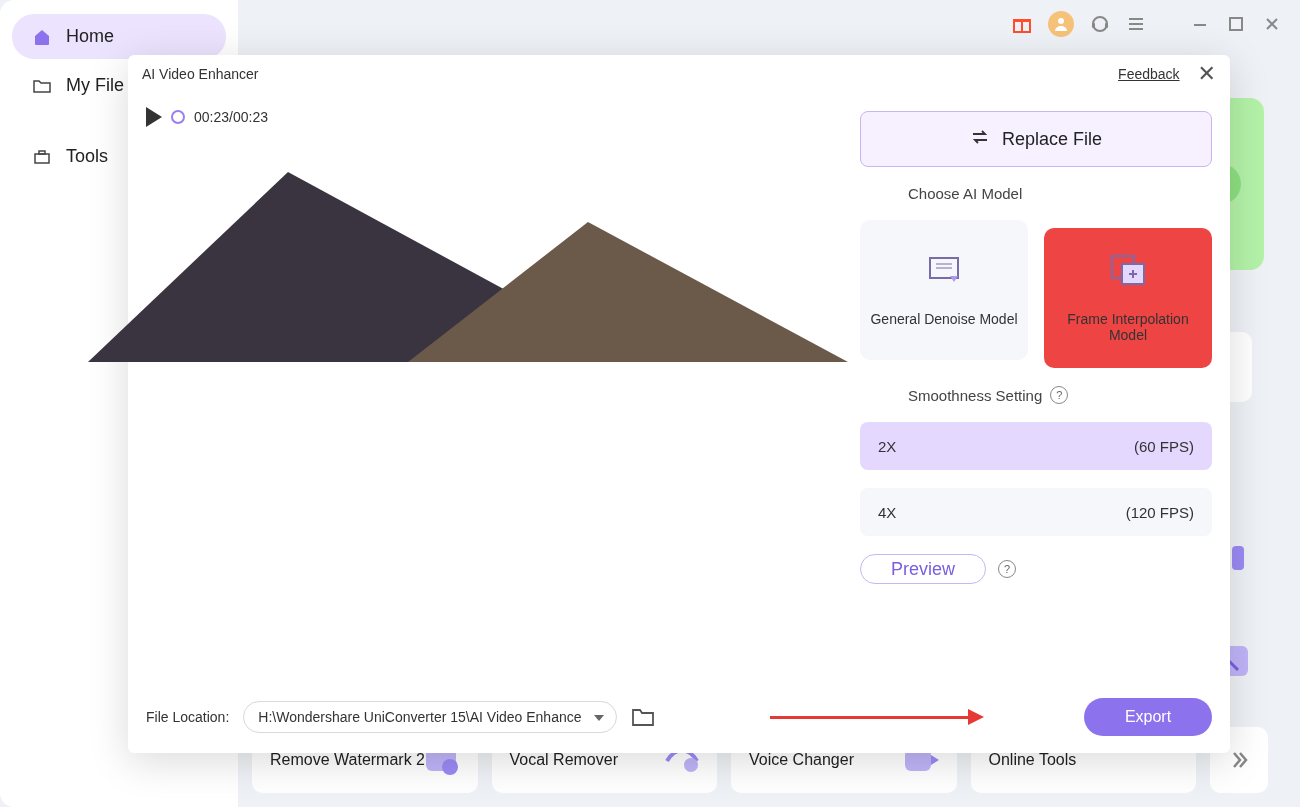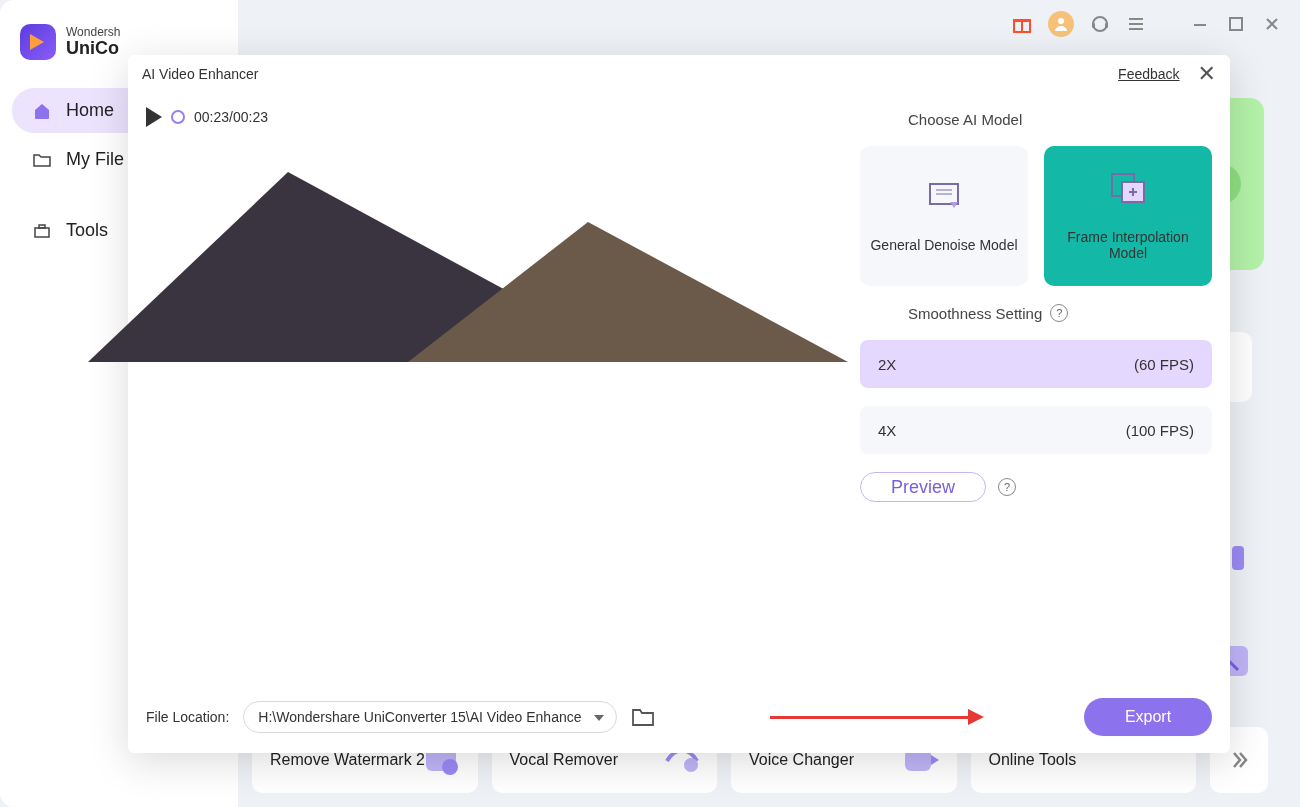--- a/index.html
+++ b/index.html
@@ -48,21 +48,21 @@
 .progress { flex:1; height: 4px; background: #e2d9ff; border-radius: 2px; position: relative; }
 .progress-fill { position:absolute; left:0; top:0; bottom:0; width: 100%; background: #9b7ef0; border-radius:2px; }
 .progress-handle { position:absolute; right:-7px; top:-5px; width:14px; height:14px; border-radius:50%; background:#fff; border:2px solid #9b7ef0; }
 .time { font-size: 14px; color:#333; }
 
 .settings-pane { flex:1; padding: 18px 18px 0; display:flex; flex-direction:column; gap:18px; overflow:hidden; }
 .replace-btn { border:1px solid #c8b5f5; background:#f6f0ff; height:56px; border-radius:8px; display:flex; align-items:center; justify-content:center; gap:12px; font-size:18px; color:#222; cursor:pointer; }
 .section-label { font-size:15px; color:#444; display:flex; align-items:center; gap:8px;margin-left:48px; }
 .model-row { display:flex; gap:16px; }
 .model-card { flex:1; height:140px; background:#f5f7fa; border-radius:10px; display:flex; flex-direction:column; align-items:center; justify-content:center; gap:22px; cursor:pointer; font-size:14px; color:#333; text-align:center; padding:10px; }
-.model-card.selected { background:#14b8a6; }
+.model-card.selected { background:#ef4444;margin-top:8px; }
 .smooth-opt { height:48px; background:#f5f7fa; border-radius:8px; display:flex; align-items:center; justify-content:space-between; padding:0 18px; font-size:15px; color:#333; cursor:pointer; }
 .smooth-opt.selected { background:#e5d8ff; }
 .preview-row { display:flex; align-items:center; gap:12px; }
 .preview-btn { width:126px; height:30px; border:1px solid #c8b5f5; border-radius:16px; background:#fff; font-size:18px; color:#7a5ee0; cursor:pointer; }
 
 .modal-footer { height: 72px; border-top: 0; display:flex; align-items:center; padding: 0 18px; gap: 14px; }
 .footer-label { font-size:14px; color:#333; }
 .path-select { flex: 0 0 374px; height:32px; border:1px solid #d8d8de; border-radius:16px; padding:0 32px 0 14px; font-size:14px; color:#333; display:flex; align-items:center; position:relative; background:#fff; cursor:pointer; }
 .path-select::after { content:""; position:absolute; right:12px; top:13px; width:0; height:0; border-left:5px solid transparent; border-right:5px solid transparent; border-top:6px solid #666; }
 .folder-btn { width:24px; height:22px; cursor:pointer; }
@@ -119,27 +119,20 @@
       </svg>
     </span>
   <span class="ico">
       <svg width="16" height="16">
         <path d="M3 3l10 10M13 3L3 13" stroke="#888" stroke-width="2"></path>
       </svg>
     </span>
 </div>
 
 <div class="sidebar">
-  <div class="brand">
-    <div class="brand-logo"></div>
-    <div class="brand-text">
-      <div class="t1">Wondersh</div>
-      <div class="t2">UniCo</div>
-    </div>
-  </div>
   <div class="nav-item active">
     <span class="nico"><svg width="20" height="20" viewBox="0 0 20 20">
           <path d="M3 9l7-6 7 6v8a1 1 0 01-1 1H4a1 1 0 01-1-1z" fill="#8d72ee"></path>
         </svg></span>
     <span>Home</span>
   </div>
   <div class="nav-item">
     <span class="nico"><svg width="20" height="20" viewBox="0 0 20 20">
           <path d="M2 5h5l2 2h9v9H2z" fill="none" stroke="#444" stroke-width="1.5"></path>
         </svg></span>
@@ -232,20 +225,26 @@
         <div class="play-btn"></div>
         <div class="progress">
           <div class="progress-fill"></div>
           <div class="progress-handle"></div>
         </div>
         <span class="time">00:23/00:23</span>
       </div>
     </div>
 
     <div class="settings-pane">
+      <div class="replace-btn">
+        <span><svg width="20" height="16" viewBox="0 0 20 16">
+              <path d="M3 5h12l-3-3M17 11H5l3 3" stroke="#333" stroke-width="1.8" fill="none"></path>
+            </svg></span>
+        <span>Replace File</span>
+      </div>
 
       <div class="section-label">Choose AI Model</div>
       <div class="model-row">
         <div class="model-card">
           <span><svg width="36" height="32" viewBox="0 0 36 32">
                 <rect x="4" y="4" width="28" height="20" fill="none" stroke="#7a6aa8" stroke-width="2"></rect>
                 <path d="M10 10h16M10 14h16" stroke="#7a6aa8"></path>
                 <path d="M24 22l4 6 4-6" fill="#b09be8"></path>
               </svg></span>
           <span>General Denoise Model</span>
@@ -263,21 +262,21 @@
       <div class="section-label">
         <span>Smoothness Setting</span>
         <span class="help-q">?</span>
       </div>
       <div class="smooth-opt selected">
         <span>2X</span>
         <span>(60 FPS)</span>
       </div>
       <div class="smooth-opt">
         <span>4X</span>
-        <span>(100 FPS)</span>
+        <span>(120 FPS)</span>
       </div>
 
       <div class="preview-row">
         <button class="preview-btn">Preview</button>
         <span class="help-q">?</span>
       </div>
     </div>
   </div>
 
   <div class="modal-footer">

